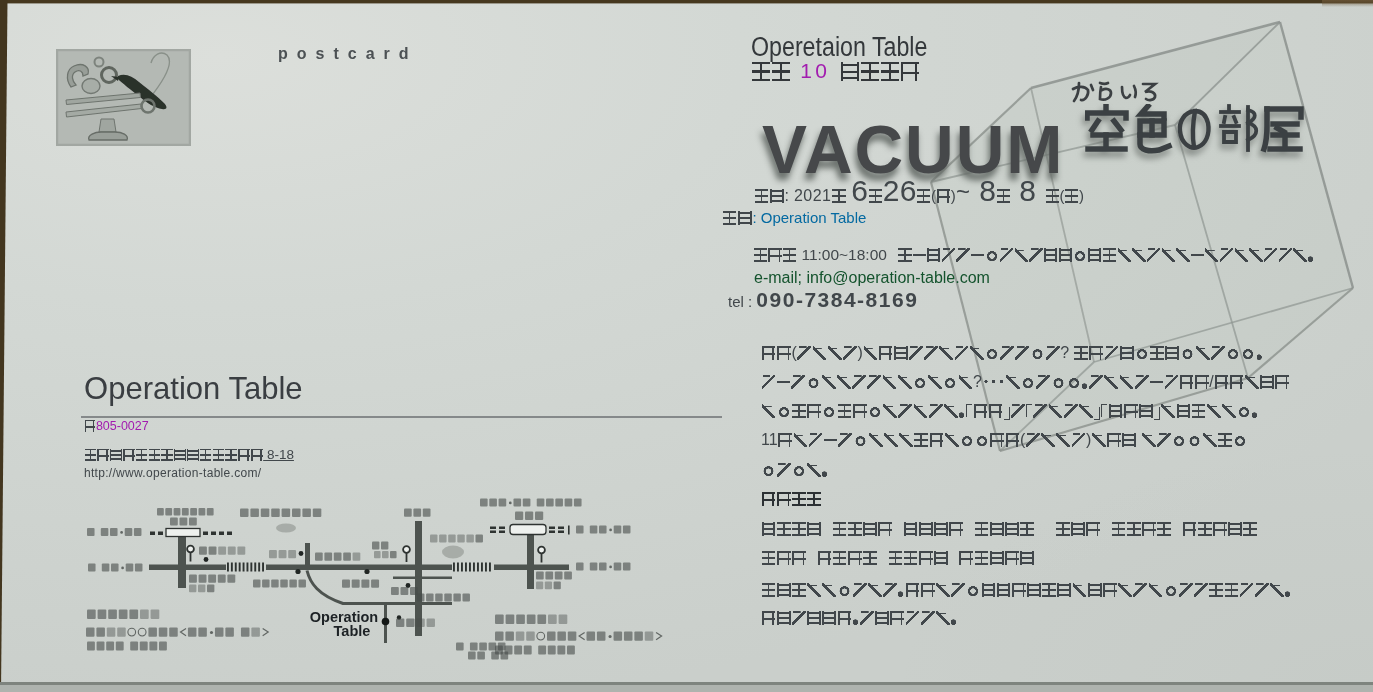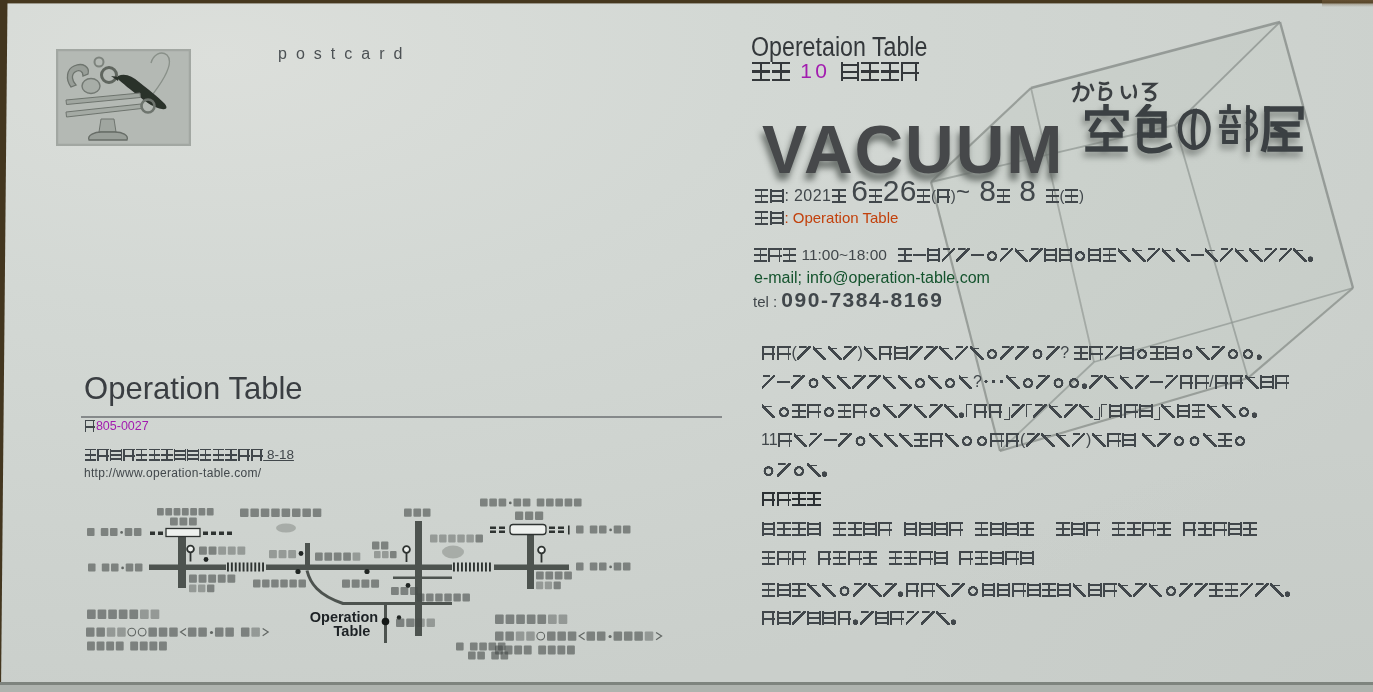--- a/index.html
+++ b/index.html
@@ -65,21 +65,21 @@
 <path d="M10,63 L85,55 L85.5,59.5 L10.5,68 Z" fill="#a4aaa4" stroke="#6e746e" stroke-width="1"></path>
 
 <circle cx="92" cy="57" r="6.5" fill="none" stroke="#6e746e" stroke-width="2.6"></circle>
 
 <path d="M45,70 L58,70 L60,83 L43,83 Z" fill="#a0a6a0" stroke="#6e746e" stroke-width="1"></path>
 
 <path d="M33,91 C31,86 39,83 45,83 L59,83 C66,83 73,86 71,91 Z" fill="#999f99" stroke="#676d67" stroke-width="1.3"></path>
 </g>
 </svg>
 
-<div class="abs" style="left:278px;top:45px;font-size:16px;letter-spacing:9px;color:#4c5154;">postcard</div>
+<div class="abs" style="left:278px;top:45px;font-size:16px;letter-spacing:9px;color:#4c5154;font-weight:bold;">postcard</div>
 
 <svg class="abs" style="left:0;top:0" width="1373" height="692" viewBox="0 0 1373 692">
     <polygon points="931,182 1031,88 1280,22 1353,288 1248,378 1000,451" fill="rgba(120,130,124,0.035)"></polygon>
     <polygon points="931,182 1031,88 1280,22 1175,125" fill="rgba(120,130,124,0.025)"></polygon>
     <line x1="931" y1="182" x2="1031" y2="88" stroke="#8f9591" stroke-width="2.2" stroke-opacity="0.85"></line>
     <line x1="1031" y1="88" x2="1280" y2="22" stroke="#8f9591" stroke-width="2.6" stroke-opacity="0.9"></line>
     <line x1="1280" y1="22" x2="1175" y2="125" stroke="#8f9591" stroke-width="1.8" stroke-opacity="0.8"></line>
     <line x1="1175" y1="125" x2="931" y2="182" stroke="#8f9591" stroke-width="1.8" stroke-opacity="0.7"></line>
     <line x1="1000" y1="451" x2="1094" y2="362" stroke="#8f9591" stroke-width="1.8" stroke-opacity="0.7"></line>
     <line x1="1094" y1="362" x2="1353" y2="288" stroke="#8f9591" stroke-width="1.8" stroke-opacity="0.7"></line>
@@ -152,27 +152,27 @@
         <path d="M10,20 L34,20"></path>
         <path d="M14,24 L21,28"></path>
         <path d="M10,31 L34,31"></path>
         <path d="M22,31 L22,43"></path>
         <path d="M7,45 L37,45"></path>
       </g>
     </svg></div>
 
 <div class="abs" style="left:754px;top:175px;font-size:30px;line-height:32px;letter-spacing:.4px;color:#41474b;--c:#41474b;"><span style="font-size:16px;"><b class="g0"></b><b class="g2"></b>: 2021<b class="g0"></b> </span>6<span style="font-size:15px;"><b class="g0"></b></span>26<span style="font-size:15px;"><b class="g0"></b>(<b class="g1"></b>)</span><span style="font-size:24px;vertical-align:1px;">~</span> 8<span style="font-size:15px;"><b class="g0"></b></span> 8 <span style="font-size:15px;"><b class="g0"></b>(<b class="g0"></b>)</span></div>
 
-<div class="abs" style="left:754px;top:209px;font-size:16px;color:#c2410c;--c:#41474b;"><b class="g0"></b><b class="g2"></b><span style="font-size:15px;">: Operation Table</span></div>
+<div class="abs" style="left:722px;top:209px;font-size:16px;color:#0369a1;--c:#41474b;"><b class="g0"></b><b class="g2"></b><span style="font-size:15px;">: Operation Table</span></div>
 
 <div class="abs" style="left:753px;top:246px;font-size:15.5px;color:#41474b;--c:#41474b;"><b class="g0"></b><b class="g1"></b><b class="g0"></b> 11:00~18:00<b class="sp" style="width:.6em"></b><b class="g0"></b><b class="g7"></b><b class="g2"></b><b class="g3"></b><b class="g3"></b><b class="g7"></b><b class="g4"></b><b class="g3"></b><b class="g5"></b><b class="g3"></b><b class="g2"></b><b class="g2"></b><b class="g4"></b><b class="g2"></b><b class="g0"></b><b class="g5"></b><b class="g5"></b><b class="g3"></b><b class="g5"></b><b class="g5"></b><b class="g7"></b><b class="g5"></b><b class="g3"></b><b class="g5"></b><b class="g5"></b><b class="g3"></b><b class="g3"></b><b class="g5"></b><b class="g6"></b></div>
 
 <div class="abs" style="left:754px;top:269px;font-size:16px;color:#14532d;">e-mail; info@operation-table.com</div>
 
-<div class="abs" style="left:753px;top:288px;font-size:15px;color:#41474b;text-align:center;">tel : <span style="font-size:21px;font-weight:bold;letter-spacing:1.5px;">090-7384-8169</span></div>
+<div class="abs" style="left:728px;top:288px;font-size:15px;color:#41474b;text-align:center;">tel : <span style="font-size:21px;font-weight:bold;letter-spacing:1.5px;">090-7384-8169</span></div>
 
 <div class="abs" style="left:761px;top:344px;font-size:16px;color:#41474b;--c:#41474b;"><b class="g1"></b><b class="g1"></b>(<b class="g3"></b><b class="g5"></b><b class="g5"></b><b class="g3"></b>)<b class="g5"></b><b class="g1"></b><b class="g2"></b><b class="g3"></b><b class="g3"></b><b class="g5"></b><b class="g3"></b><b class="g5"></b><b class="g4"></b><b class="g3"></b><b class="g3"></b><b class="g4"></b><b class="g3"></b>? <b class="g0"></b><b class="g1"></b><b class="g3"></b><b class="g2"></b><b class="g4"></b><b class="g0"></b><b class="g2"></b><b class="g4"></b><b class="g5"></b><b class="g3"></b><b class="g4"></b><b class="g4"></b><b class="g6"></b></div>
 
 <div class="abs" style="left:761px;top:373px;font-size:16px;color:#41474b;--c:#41474b;"><b class="g3"></b><b class="g7"></b><b class="g3"></b><b class="g4"></b><b class="g5"></b><b class="g5"></b><b class="g3"></b><b class="g3"></b><b class="g5"></b><b class="g5"></b><b class="g4"></b><b class="g5"></b><b class="g4"></b><b class="g5"></b>?<b class="dt"></b><b class="dt"></b><b class="dt"></b><b class="g5"></b><b class="g4"></b><b class="g3"></b><b class="g4"></b><b class="g4"></b><b class="g6"></b><b class="g3"></b><b class="g5"></b><b class="g5"></b><b class="g3"></b><b class="g7"></b><b class="g3"></b><b class="g1"></b><b class="g1"></b>/<b class="g1"></b><b class="g1"></b><b class="g5"></b><b class="g2"></b><b class="g1"></b></div>
 
 <div class="abs" style="left:761px;top:402px;font-size:16px;color:#41474b;--c:#41474b;"><b class="g5"></b><b class="g4"></b><b class="g0"></b><b class="g1"></b><b class="g4"></b><b class="g0"></b><b class="g1"></b><b class="g4"></b><b class="g5"></b><b class="g3"></b><b class="g5"></b><b class="g3"></b><b class="g5"></b><b class="g6"></b><b class="qo"></b><b class="g1"></b><b class="g1"></b><b class="qc"></b><b class="g3"></b><b class="qo"></b><b class="g3"></b><b class="g5"></b><b class="g3"></b><b class="g5"></b><b class="qc"></b><b class="qo"></b><b class="g2"></b><b class="g1"></b><b class="g2"></b><b class="qc"></b><b class="g5"></b><b class="g2"></b><b class="g0"></b><b class="g5"></b><b class="g5"></b><b class="g4"></b><b class="g6"></b></div>
 
 <div class="abs" style="left:761px;top:431px;font-size:16px;color:#41474b;--c:#41474b;">11<b class="g1"></b><b class="g5"></b><b class="g3"></b><b class="g7"></b><b class="g3"></b><b class="g4"></b><b class="g5"></b><b class="g5"></b><b class="g5"></b><b class="g0"></b><b class="g1"></b><b class="g5"></b><b class="g4"></b><b class="g4"></b><b class="g1"></b><b class="g1"></b>(<b class="g3"></b><b class="g5"></b><b class="g5"></b><b class="g3"></b>)<b class="g5"></b><b class="g1"></b><b class="g2"></b> <b class="g5"></b><b class="g3"></b><b class="g4"></b><b class="g4"></b><b class="g5"></b><b class="g0"></b><b class="g4"></b></div>
 
 <div class="abs" style="left:761px;top:461px;font-size:16px;color:#41474b;--c:#41474b;"><b class="g4"></b><b class="g3"></b><b class="g4"></b><b class="g5"></b><b class="g6"></b></div>

